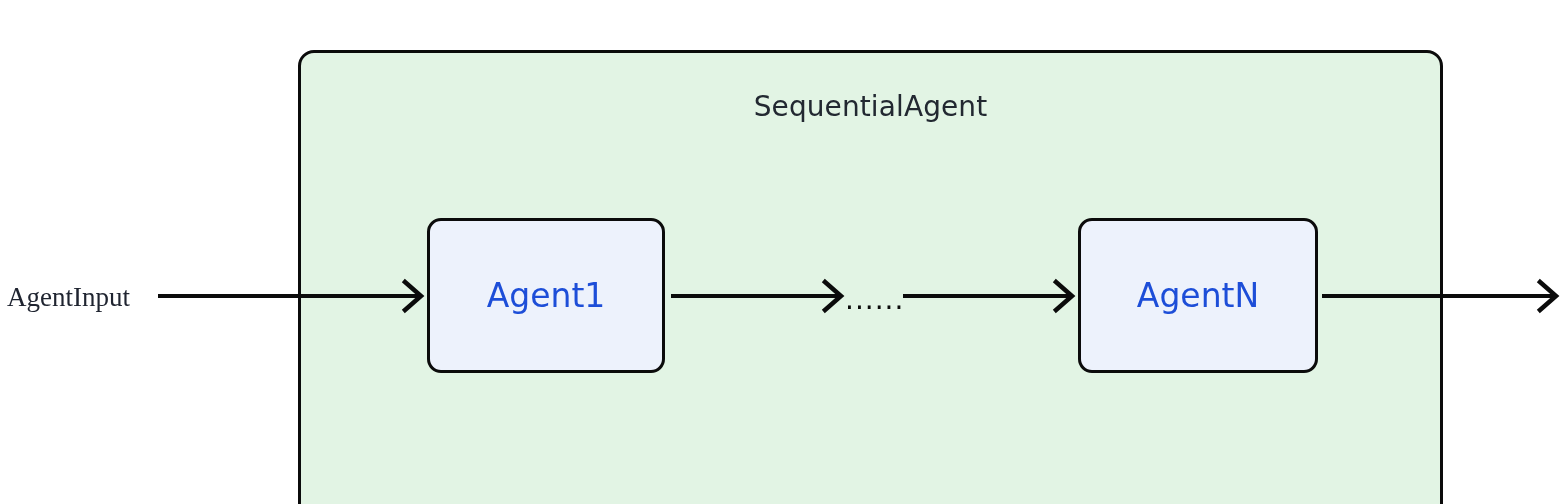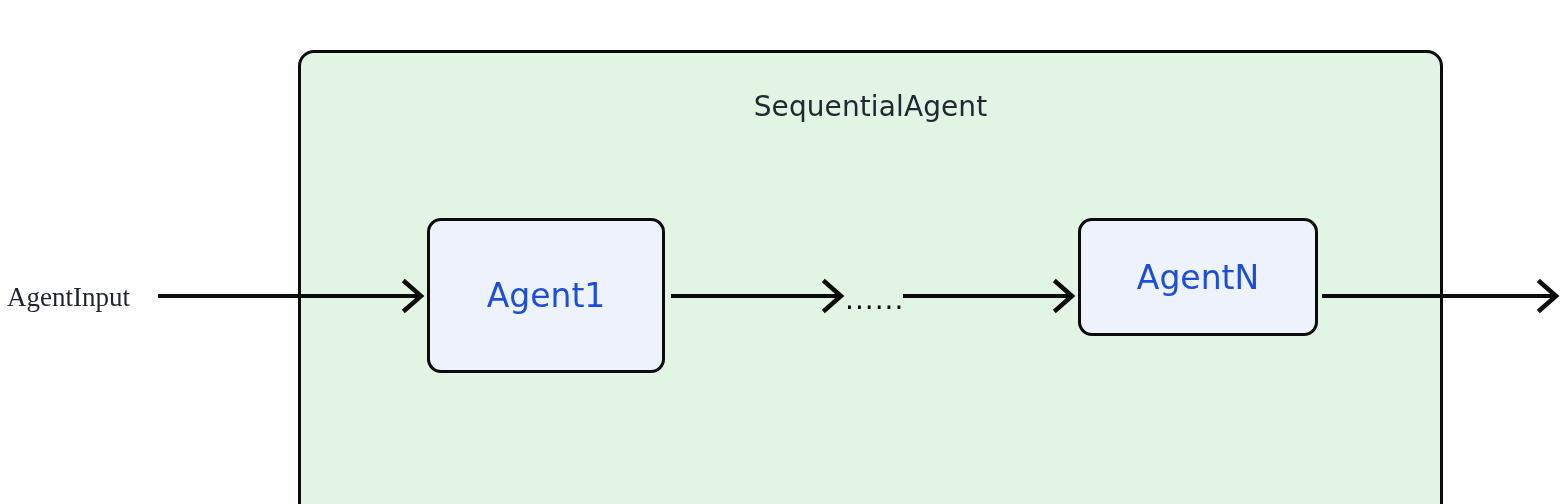--- a/index.html
+++ b/index.html
@@ -62,21 +62,21 @@
   #node-agent1 {
     left: 427px;
     top: 170px;
     width: 238px;
     height: 155px;
   }
   #node-agentn {
     left: 1078px;
     top: 170px;
     width: 240px;
-    height: 118px;
+    height: 155px;
   }
 
   
   .io-label {
     position: absolute;
     font-size: 27px;
     color: #1f2430;
     white-space: nowrap;
     font-family: Liberation Serif, serif;
   }

